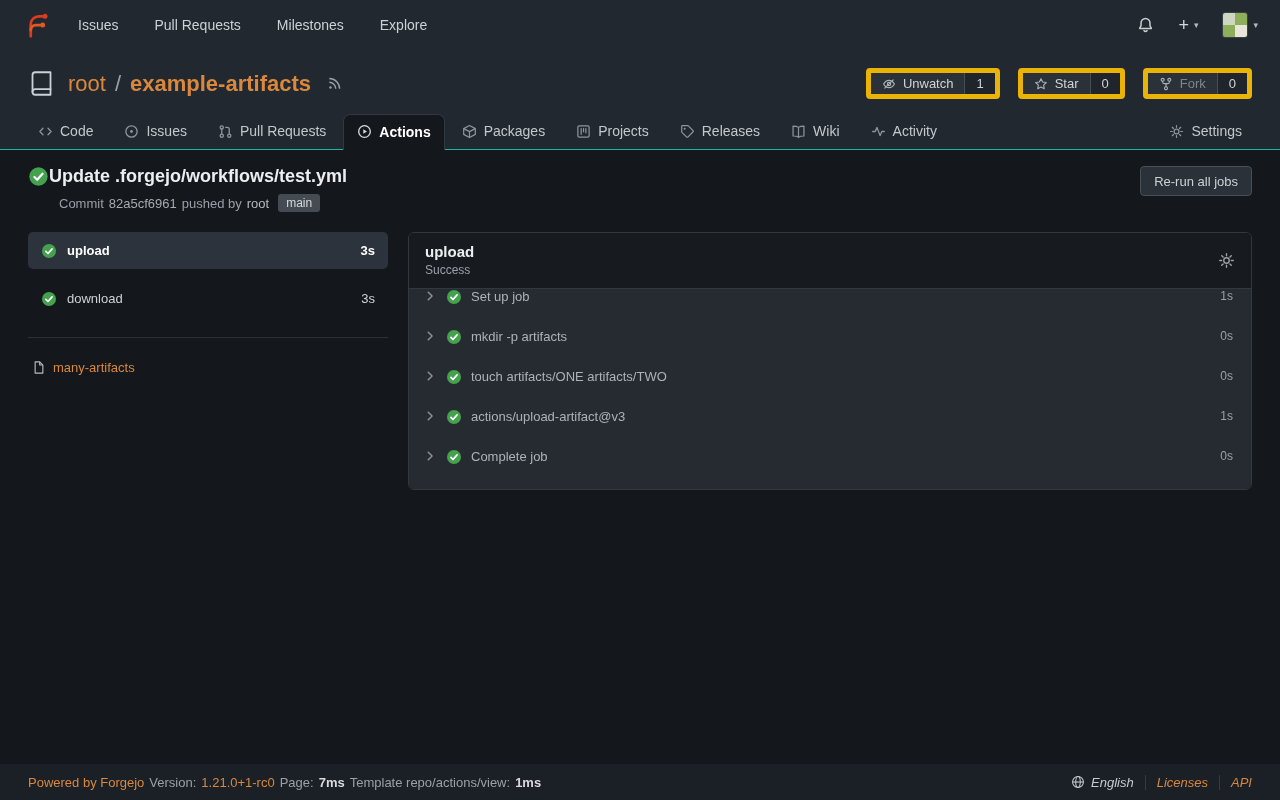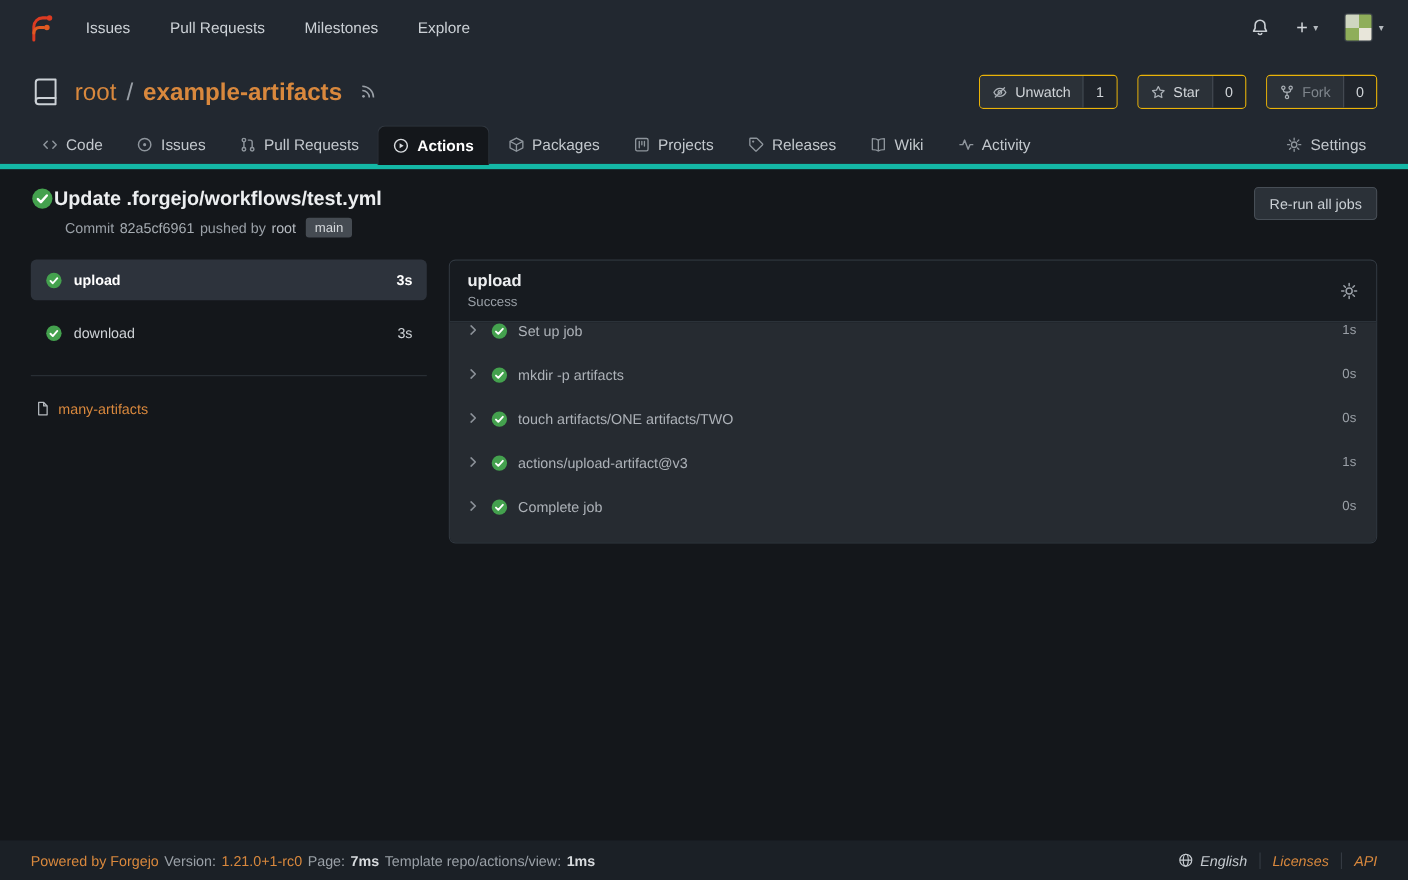--- a/index.html
+++ b/index.html
@@ -33,27 +33,27 @@
   
   .repo-header { background:#222830; padding-top:18px; flex:0 0 auto; }
   .repo-title-row { display:flex; align-items:center; padding:0 28px; gap:13px; }
   .repo-icon { color:#ccd1d6; display:flex; }
   .repo-title { display:flex; align-items:center; gap:9px; font-size:22px; font-weight:400; }
   .repo-owner { color:#d9883d; cursor:pointer; }
   .repo-sep { color:#9aa0a7; }
   .repo-name { color:#d9883d; font-weight:600; cursor:pointer; }
   .rss { color:#9aa0a7; margin-left:3px; cursor:pointer; }
   .repo-actions { margin-left:auto; display:flex; gap:18px; }
-  .btn-group { display:flex; align-items:stretch; height:31px; border:1px solid #eab308; border-radius:4px; overflow:hidden; font-size:13px; background:#2b3138; }
+  .btn-group { display:flex; align-items:stretch; height:31px; border:5px solid #eab308; border-radius:4px; overflow:hidden; font-size:13px; background:#2b3138; }
   .btn-group .main { display:flex; align-items:center; gap:7px; padding:0 11px; background:#2b3138; color:#d0d4d8; cursor:pointer; border:none; font:inherit; font-size:13px; }
   .btn-group .count { display:flex; align-items:center; padding:0 11px; background:#20252c; border-left:1px solid #474e56; color:#d0d4d8; cursor:pointer; }
   .btn-group.fork .main { color:#7e858c; cursor:default; }
   .btn-group .main svg { color:#aab0b6; }
 
-  .repo-tabs { display:flex; align-items:flex-end; padding:0 24px; margin-top:14px; border-bottom:5px solid #14b8a6; gap:3px; }
+  .repo-tabs { display:flex; align-items:center; padding:0 24px; margin-top:14px; border-bottom:1px solid #14b8a6; gap:3px; }
   .tab { display:flex; align-items:center; gap:7px; padding:9px 13px 10px; font-size:14px; color:#c3c8cd; border:1px solid transparent; border-bottom:none; border-radius:7px 7px 0 0; cursor:pointer; white-space:nowrap; }
   .tab svg { color:#8e959c; }
   .tab.active { background:#14171b; border-color:#313840; color:#ffffff; font-weight:700; margin-bottom:-1px; }
   .tab.active svg { color:#d9dcdf; }
   .tab-spacer { flex:1; }
 
   
   .content { flex:1; overflow:hidden; background:#14171b; }
   .run-header { display:flex; align-items:flex-start; padding:16px 28px 12px; }
   .run-title-row { display:flex; align-items:center; }

